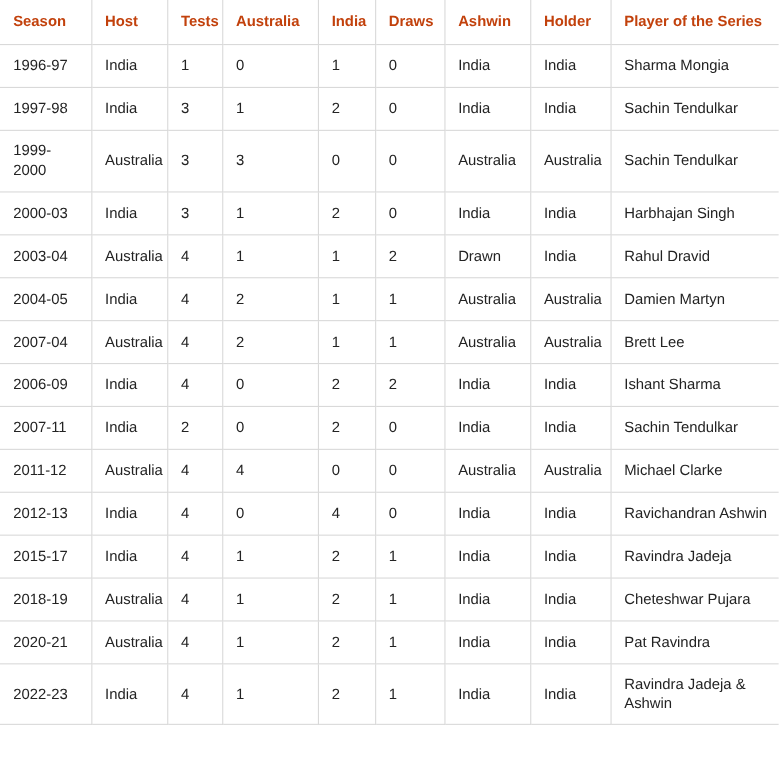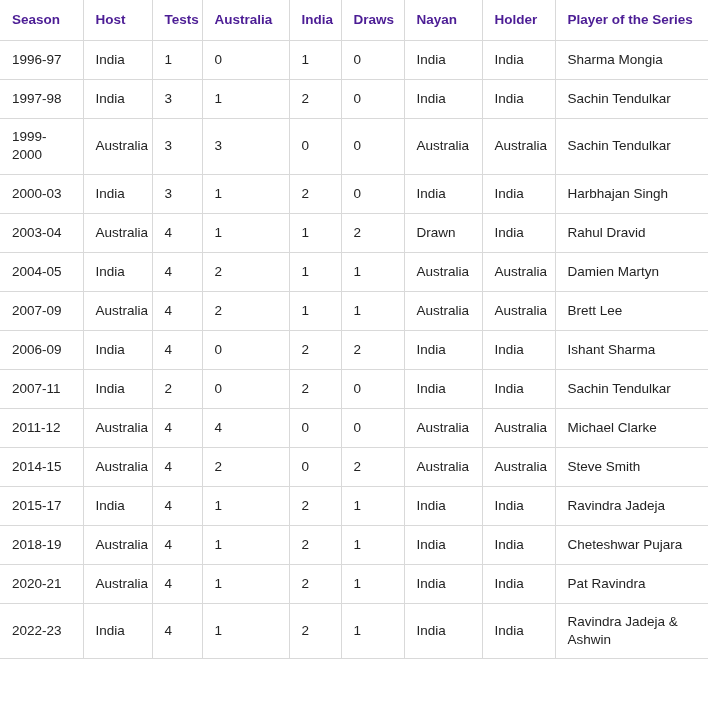--- a/index.html
+++ b/index.html
@@ -36,21 +36,21 @@
     line-height: 1.35;
     color: #232323;
   }
   table.series-table tr > th:last-child,
   table.series-table tr > td:last-child {
     border-right: none;
   }
   table.series-table thead th {
     font-weight: bold;
     font-size: 13.5px;
-    color: #4c1d95;
+    color: #c2410c;
     border-top: none;
     padding-top: 11px;
     padding-bottom: 11px;
   }
   table.series-table tbody tr td {
     height: 20px;
   }
   
   col.c-season   { width: 83px; }
   col.c-host     { width: 69px; }
@@ -79,21 +79,21 @@
       <col class="c-player">
     </colgroup>
     <thead>
       <tr>
         <th>Season</th>
         <th>Host</th>
         <th>Tests</th>
         <th>Australia</th>
         <th>India</th>
         <th>Draws</th>
-        <th>Nayan</th>
+        <th>Ashwin</th>
         <th>Holder</th>
         <th>Player of the Series</th>
       </tr>
     </thead>
     <tbody>
       <tr>
         <td>1996-97</td>
         <td>India</td>
         <td>1</td>
         <td>0</td>
@@ -152,21 +152,21 @@
         <td>India</td>
         <td>4</td>
         <td>2</td>
         <td>1</td>
         <td>1</td>
         <td>Australia</td>
         <td>Australia</td>
         <td>Damien Martyn</td>
       </tr>
       <tr>
-        <td>2007-09</td>
+        <td>2007-04</td>
         <td>Australia</td>
         <td>4</td>
         <td>2</td>
         <td>1</td>
         <td>1</td>
         <td>Australia</td>
         <td>Australia</td>
         <td>Brett Lee</td>
       </tr>
       <tr>
@@ -196,29 +196,29 @@
         <td>Australia</td>
         <td>4</td>
         <td>4</td>
         <td>0</td>
         <td>0</td>
         <td>Australia</td>
         <td>Australia</td>
         <td>Michael Clarke</td>
       </tr>
       <tr>
-        <td>2014-15</td>
-        <td>Australia</td>
-        <td>4</td>
-        <td>2</td>
-        <td>0</td>
-        <td>2</td>
-        <td>Australia</td>
-        <td>Australia</td>
-        <td>Steve Smith</td>
+        <td>2012-13</td>
+        <td>India</td>
+        <td>4</td>
+        <td>0</td>
+        <td>4</td>
+        <td>0</td>
+        <td>India</td>
+        <td>India</td>
+        <td>Ravichandran Ashwin</td>
       </tr>
       <tr>
         <td>2015-17</td>
         <td>India</td>
         <td>4</td>
         <td>1</td>
         <td>2</td>
         <td>1</td>
         <td>India</td>
         <td>India</td>

